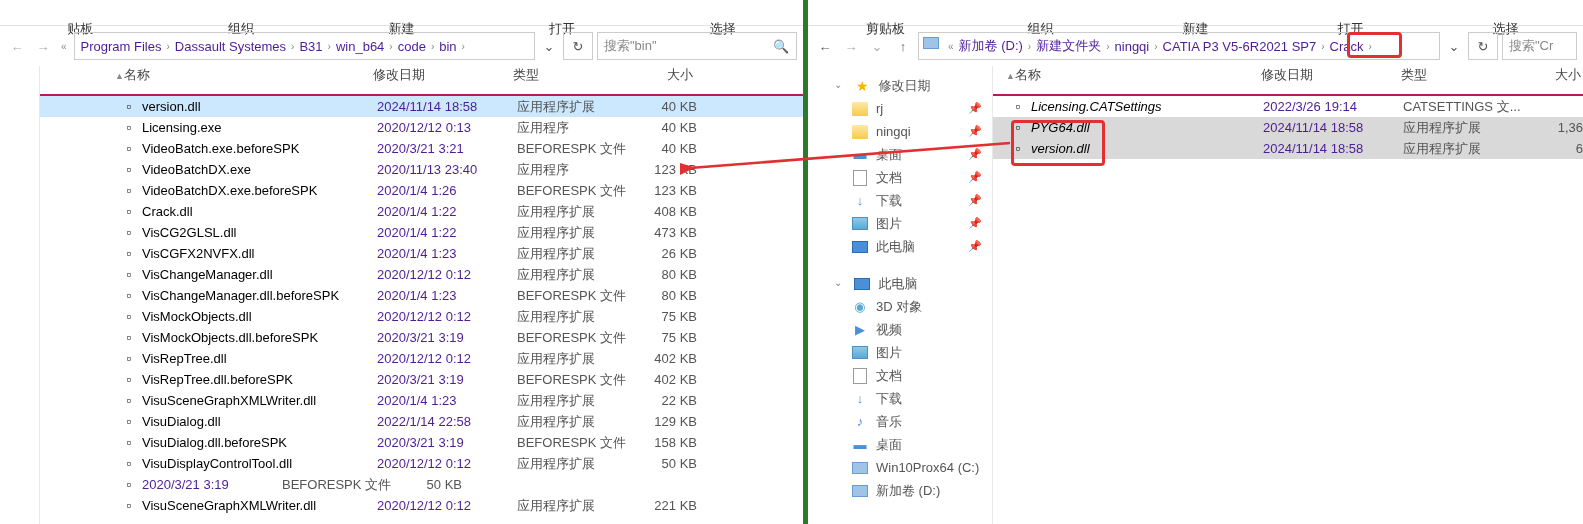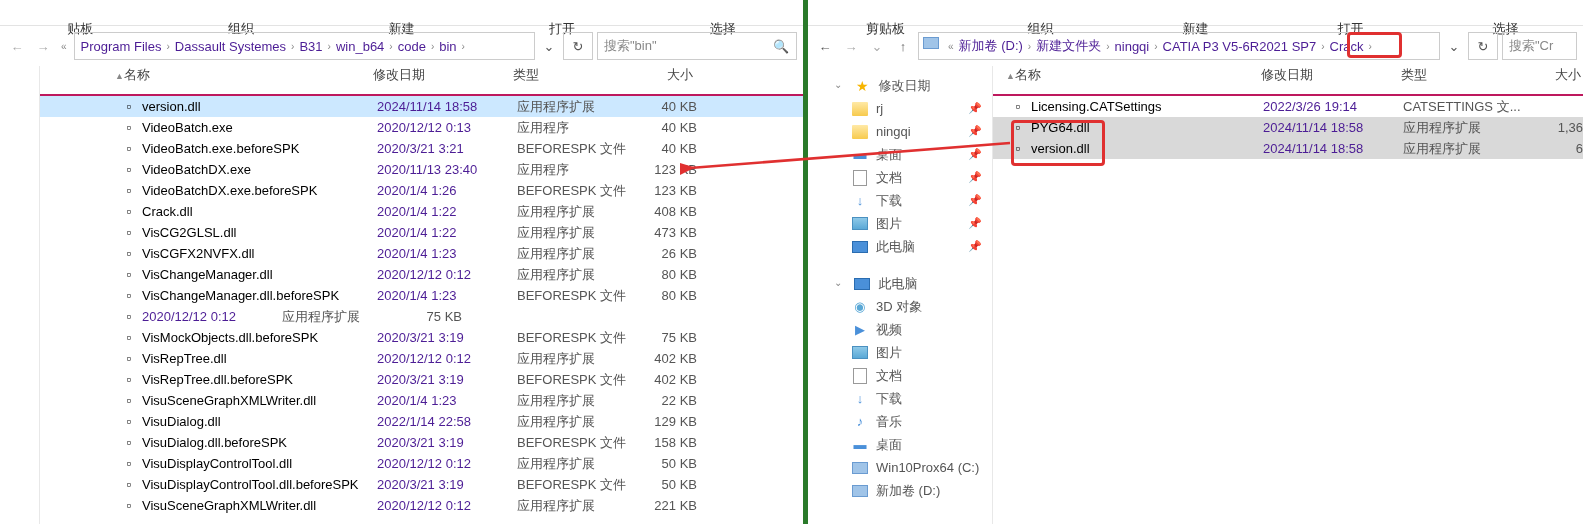--- a/index.html
+++ b/index.html
@@ -43,21 +43,21 @@
 .col.size { width: 60px; text-align: right; }
 .sort-ind { width: 10px; text-align: center; color: #888; font-size: 9px; margin-left: -5px; }
 .file-list { flex: 1; overflow-y: auto; }
 .file-row { height: 21px; display: flex; align-items: center; }
 .file-row.left-row { padding-left: 80px; }
 .file-row.right-row { padding-left: 16px; }
 .file-row.selected { background: #cce8ff; }
 .file-row.sel2 { background: #d9d9d9; }
 .file-icon { width: 18px; height: 16px; display: flex; align-items: center; justify-content: center; margin-right: 4px; }
 .fname { width: 235px; overflow: hidden; white-space: nowrap; text-overflow: ellipsis; }
-.fname2 { width: 232px; }
+.fname2 { width: 232px; font-style: italic; }
 .fdate { width: 140px; color: #4c1d95; }
 .ftype { width: 120px; color: #555; overflow: hidden; white-space: nowrap; }
 .fsize { width: 60px; text-align: right; color: #555; }
 .redbox { border: 3px solid #e03030; border-radius: 4px; position: absolute; pointer-events: none; z-index: 100; }
 .arrow-svg { position: absolute; z-index: 99; pointer-events: none; }
 .folder-ico { width: 16px; height: 14px; background: linear-gradient(#ffe9a6, #f7ca4d); border-radius: 1px; }
 .disk-ico { width: 16px; height: 12px; background: #a0c4e8; border: 1px solid #6a9bd1; }
 .star-ico { color: #f7b500; font-size: 14px; }
 .pc-ico { width: 16px; height: 12px; background: #4a90d9; border: 1px solid #2a6cb0; }
 .img-ico { width: 16px; height: 13px; background: linear-gradient(#8ec9e8,#5aa8d6); border: 1px solid #4a90c0; }
@@ -116,21 +116,21 @@
         <div class="file-list" id="files-left">
             <div class="file-row left-row selected">
               <span class="file-icon">▫</span>
     <span class="fname">version.dll</span>
     <span class="fdate">2024/11/14 18:58</span>
     <span class="ftype">应用程序扩展</span>
     <span class="fsize">40 KB</span>
             </div>
             <div class="file-row left-row">
               <span class="file-icon">▫</span>
-    <span class="fname">VideoBatch.exe</span>
+    <span class="fname">Licensing.exe</span>
     <span class="fdate">2020/12/12 0:13</span>
     <span class="ftype">应用程序</span>
     <span class="fsize">40 KB</span>
             </div>
             <div class="file-row left-row">
               <span class="file-icon">▫</span>
     <span class="fname">VideoBatch.exe.beforeSPK</span>
     <span class="fdate">2020/3/21 3:21</span>
     <span class="ftype">BEFORESPK 文件</span>
     <span class="fsize">40 KB</span>
@@ -179,20 +179,21 @@
             </div>
             <div class="file-row left-row">
               <span class="file-icon">▫</span>
     <span class="fname">VisChangeManager.dll.beforeSPK</span>
     <span class="fdate">2020/1/4 1:23</span>
     <span class="ftype">BEFORESPK 文件</span>
     <span class="fsize">80 KB</span>
             </div>
             <div class="file-row left-row">
               <span class="file-icon">▫</span>
+    <span class="fname">VisMockObjects.dll</span>
     <span class="fdate">2020/12/12 0:12</span>
     <span class="ftype">应用程序扩展</span>
     <span class="fsize">75 KB</span>
             </div>
             <div class="file-row left-row">
               <span class="file-icon">▫</span>
     <span class="fname">VisMockObjects.dll.beforeSPK</span>
     <span class="fdate">2020/3/21 3:19</span>
     <span class="ftype">BEFORESPK 文件</span>
     <span class="fsize">75 KB</span>
@@ -234,21 +235,20 @@
             </div>
             <div class="file-row left-row">
               <span class="file-icon">▫</span>
     <span class="fname">VisuDisplayControlTool.dll</span>
     <span class="fdate">2020/12/12 0:12</span>
     <span class="ftype">应用程序扩展</span>
     <span class="fsize">50 KB</span>
             </div>
             <div class="file-row left-row">
               <span class="file-icon">▫</span>
-    <span class="fname">VisuDisplayControlTool.dll.beforeSPK</span>
     <span class="fdate">2020/3/21 3:19</span>
     <span class="ftype">BEFORESPK 文件</span>
     <span class="fsize">50 KB</span>
             </div>
             <div class="file-row left-row">
               <span class="file-icon">▫</span>
     <span class="fname">VisuSceneGraphXMLWriter.dll</span>
     <span class="fdate">2020/12/12 0:12</span>
     <span class="ftype">应用程序扩展</span>
     <span class="fsize">221 KB</span>

